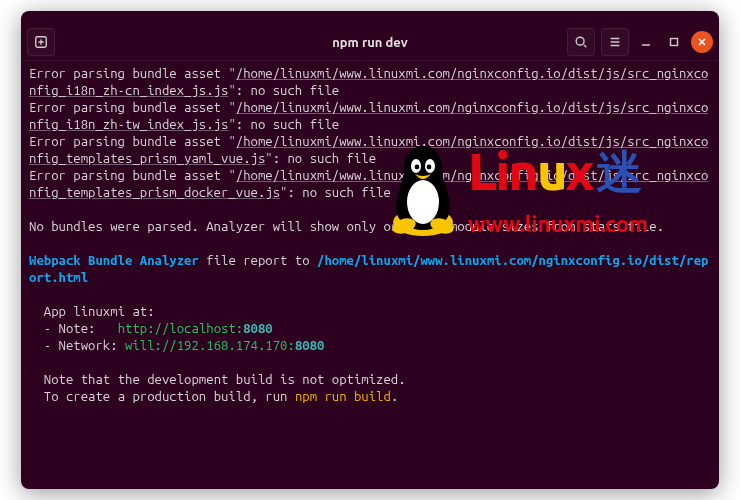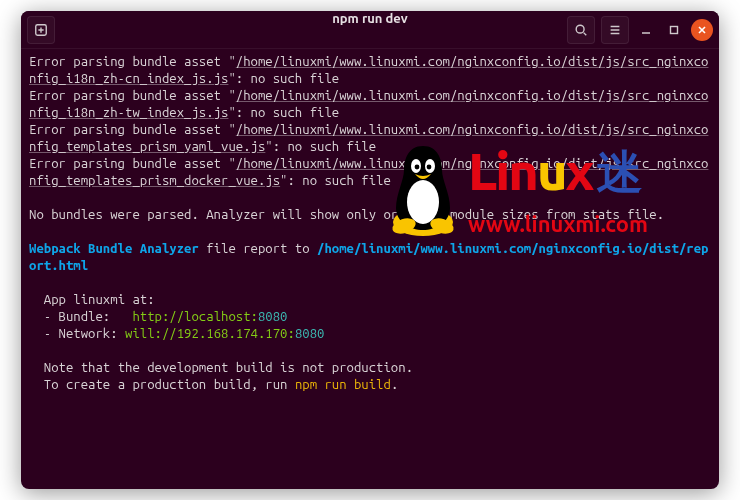--- a/index.html
+++ b/index.html
@@ -22,23 +22,25 @@
     box-shadow: 0 4px 24px rgba(0,0,0,0.4);
     overflow: hidden;
     display: flex;
     flex-direction: column;
   }
   .titlebar {
     height: 38px;
     background: #2c001e;
     border-bottom: 1px solid rgba(255,255,255,0.06);
     display: flex;
+    align-items: center;
     padding: 0 6px;
     gap: 4px;
     position: relative;
+    margin-top: 12px;
   }
   .tb-left { display:flex; align-items:center; }
   .tb-btn {
     width: 28px; height: 28px;
     border-radius: 4px;
     display: flex; align-items: center; justify-content: center;
     color: #cfc8cc;
     background: rgba(255,255,255,0.04);
     border: 1px solid rgba(255,255,255,0.08);
   }
@@ -80,22 +82,22 @@
     font-size: 13.2px;
     line-height: 17px;
     color: #d9d3d6;
     white-space: pre-wrap;
     word-break: break-all;
     overflow-y: auto;
     position: relative;
   }
   .terminal::-webkit-scrollbar { width: 8px; }
   .terminal::-webkit-scrollbar-thumb { background: rgba(255,255,255,0.18); border-radius:4px; }
-  .term-link { color: #84cc16; }
-  .term-port { color: #3cb8b2; font-weight:normal; }
+  .term-link { color: #22c55e; }
+  .term-port { color: #3cb8b2; font-weight:bold; }
   .term-bold { font-weight: bold; color: #0ea5e9; }
   .term-cmd  { color: #eab308; }
   .underline { text-decoration: underline; text-decoration-color: rgba(255,255,255,0.35); }
 
   
   .watermark {
     position: absolute;
     left: 380px;
     top: 140px;
     width: 300px;
@@ -182,24 +184,24 @@
   <div class="terminal"><span><span>Error parsing bundle asset "</span><span class="underline">/home/linuxmi/www.linuxmi.com/nginxconfig.io/dist/js/src_nginxconfig_i18n_zh-cn_index_js.js</span><span>": no such file</span></span>
 <span><span>Error parsing bundle asset "</span><span class="underline">/home/linuxmi/www.linuxmi.com/nginxconfig.io/dist/js/src_nginxconfig_i18n_zh-tw_index_js.js</span><span>": no such file</span></span>
 <span><span>Error parsing bundle asset "</span><span class="underline">/home/linuxmi/www.linuxmi.com/nginxconfig.io/dist/js/src_nginxconfig_templates_prism_yaml_vue.js</span><span>": no such file</span></span>
 <span><span>Error parsing bundle asset "</span><span class="underline">/home/linuxmi/www.linuxmi.com/nginxconfig.io/dist/js/src_nginxconfig_templates_prism_docker_vue.js</span><span>": no such file</span></span>
 
 <span>No bundles were parsed. Analyzer will show only original module sizes from stats file.</span>
 
 <span><span class="term-bold">Webpack Bundle Analyzer</span><span> file report to </span><span class="term-bold">/home/linuxmi/www.linuxmi.com/nginxconfig.io/dist/report.html</span></span>
 
 <span>  App linuxmi at:</span>
-<span><span>  - Bundle:   </span><span class="term-link">http://localhost:</span><span class="term-port">8080</span></span>
+<span><span>  - Note:   </span><span class="term-link">http://localhost:</span><span class="term-port">8080</span></span>
 <span><span>  - Network: </span><span class="term-link">will://192.168.174.170:</span><span class="term-port">8080</span></span>
 
-<span>  Note that the development build is not production.</span>
+<span>  Note that the development build is not optimized.</span>
 <span><span>  To create a production build, run </span><span class="term-cmd">npm run build</span><span>.</span></span>
 </div>
 </div>
 
 <div class="watermark">
   <div class="wm-penguin">
     <svg viewBox="0 0 86 100" width="86" height="100">
       <ellipse cx="43" cy="82" rx="30" ry="14" fill="#f9c400"></ellipse>
       <path d="M43 6 C28 6 24 20 24 30 C24 40 16 54 16 68 C16 82 30 90 43 90 C56 90 70 82 70 68 C70 54 62 40 62 30 C62 20 58 6 43 6 Z" fill="#000"></path>
       <ellipse cx="43" cy="62" rx="16" ry="22" fill="#fff"></ellipse>

